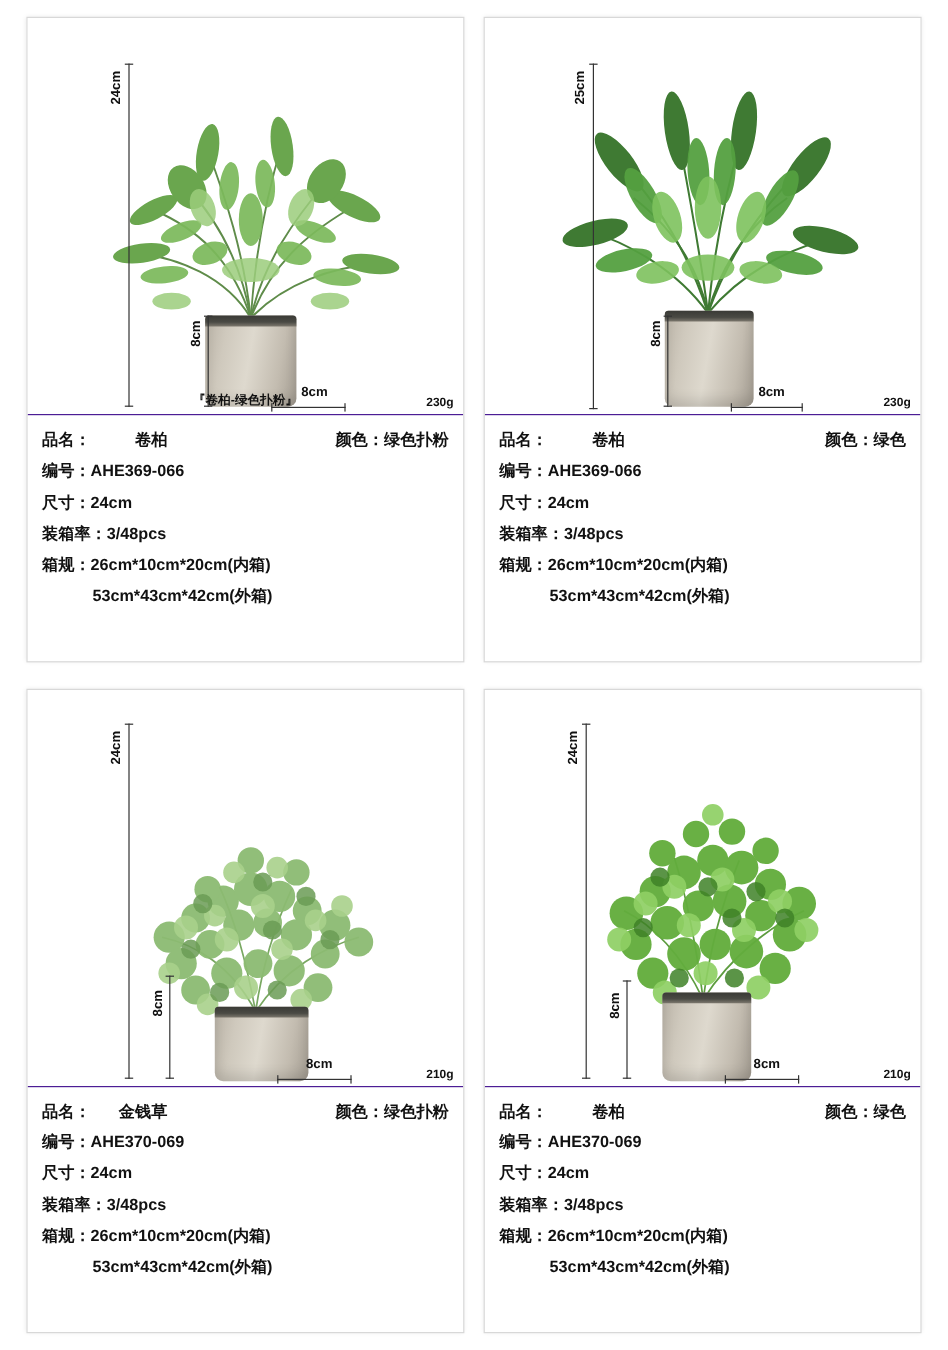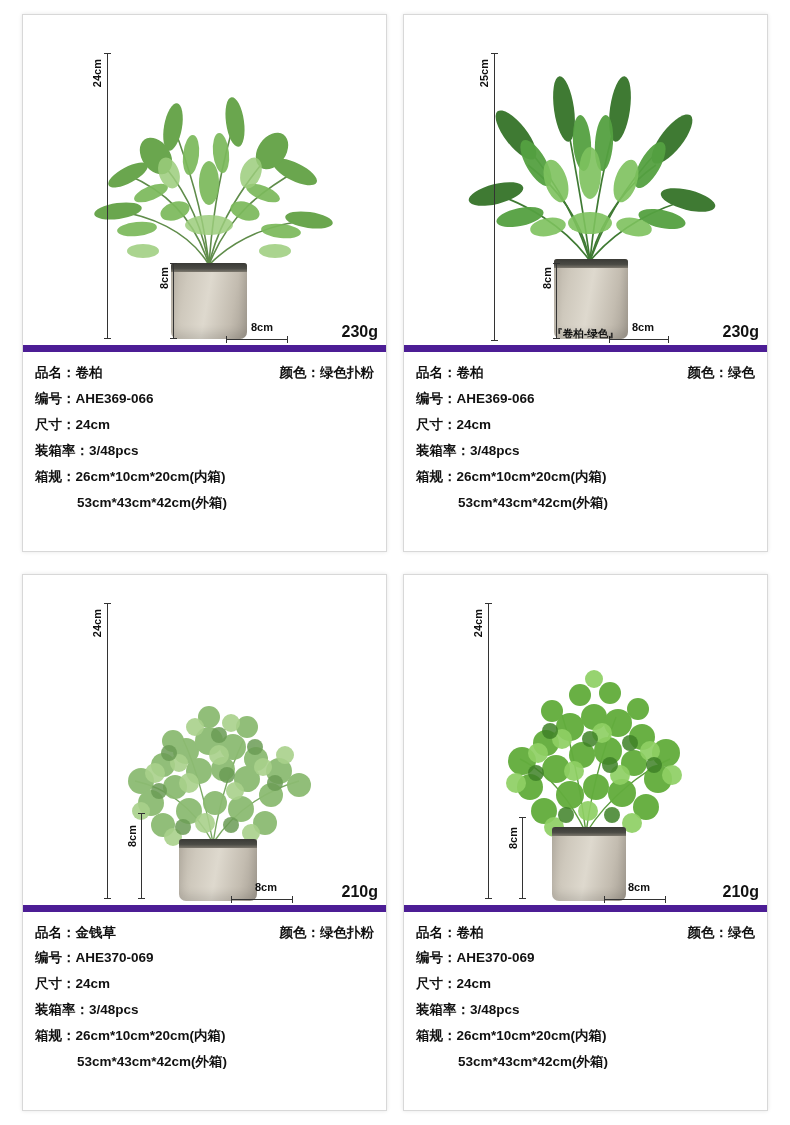--- a/index.html
+++ b/index.html
@@ -102,46 +102,46 @@
     width: 100%;
     text-align: center;
     font-size: 10.5px;
     font-weight: bold;
     color: #111;
   }
   .weight {
     position: absolute;
     bottom: 4px;
     right: 8px;
-    font-size: 16px;
+    font-size: 10px;
     font-weight: bold;
     color: #111;
   }
   .spec {
-    border-top: 7px solid #4c1d95;
+    border-top: 1px solid #4c1d95;
     padding: 8px 10px 10px 12px;
     flex: 1;
   }
   .spec-row {
     display: flex;
     font-size: 13.5px;
     font-weight: bold;
     line-height: 1.92;
     white-space: nowrap;
   }
   .spec-key { }
   .spec-val { }
   .spec-row .col2 {
     margin-left: auto;
     padding-right: 2px;
   }
   .spec-row.indent {
     padding-left: 42px;
   }
-  .spec-name-row .spec-val { min-width: 64px; }
+  .spec-name-row .spec-val { min-width: 64px; text-align: right; }
   .pot {
     position: absolute;
     border-radius: 3px 3px 7px 7px;
     background: linear-gradient(100deg,#b9b2a6 0%,#cfc9bd 22%,#ded9ce 48%,#c3bcb0 78%,#a49d92 100%);
     box-shadow: inset 0 -6px 10px rgba(0,0,0,0.12);
   }
   .pot:after {
     content: "";
     position: absolute;
     left: 0; right: 0; top: 0;
@@ -207,20 +207,21 @@
 
         <div class="v-line" style="left:84px; top:38px; height:286px;"></div>
         <div class="dim-v-label" style="left:68px; top:44px;">24cm</div>
 
         <div class="v-line" style="left:150px; top:248px; height:76px;"></div>
         <div class="dim-v-label" style="left:135px; top:252px;">8cm</div>
 
         <div class="h-line" style="left:203px; top:324px; width:62px;"></div>
         <div class="dim-h-label" style="left:228px; top:306px;">8cm</div>
 
+        <div class="caption">『卷柏-绿色扑粉』</div>
         <div class="weight">230g</div>
       </div>
 
       <div class="spec">
         <div class="spec-row spec-name-row">
           <span class="spec-key">品名：</span>
           <span class="spec-val">卷柏</span>
           <span class="col2">
             <span class="spec-key">颜色：</span><span class="spec-val">绿色扑粉</span>
           </span>
@@ -291,21 +292,20 @@
 
         <div class="v-line" style="left:90px; top:38px; height:288px;"></div>
         <div class="dim-v-label" style="left:74px; top:44px;">25cm</div>
 
         <div class="v-line" style="left:152px; top:248px; height:76px;"></div>
         <div class="dim-v-label" style="left:137px; top:252px;">8cm</div>
 
         <div class="h-line" style="left:205px; top:324px; width:60px;"></div>
         <div class="dim-h-label" style="left:228px; top:306px;">8cm</div>
 
-        <div class="caption">『卷柏-绿色』</div>
         <div class="weight">230g</div>
       </div>
 
       <div class="spec">
         <div class="spec-row spec-name-row">
           <span class="spec-key">品名：</span>
           <span class="spec-val">卷柏</span>
           <span class="col2">
             <span class="spec-key">颜色：</span><span class="spec-val">绿色</span>
           </span>

